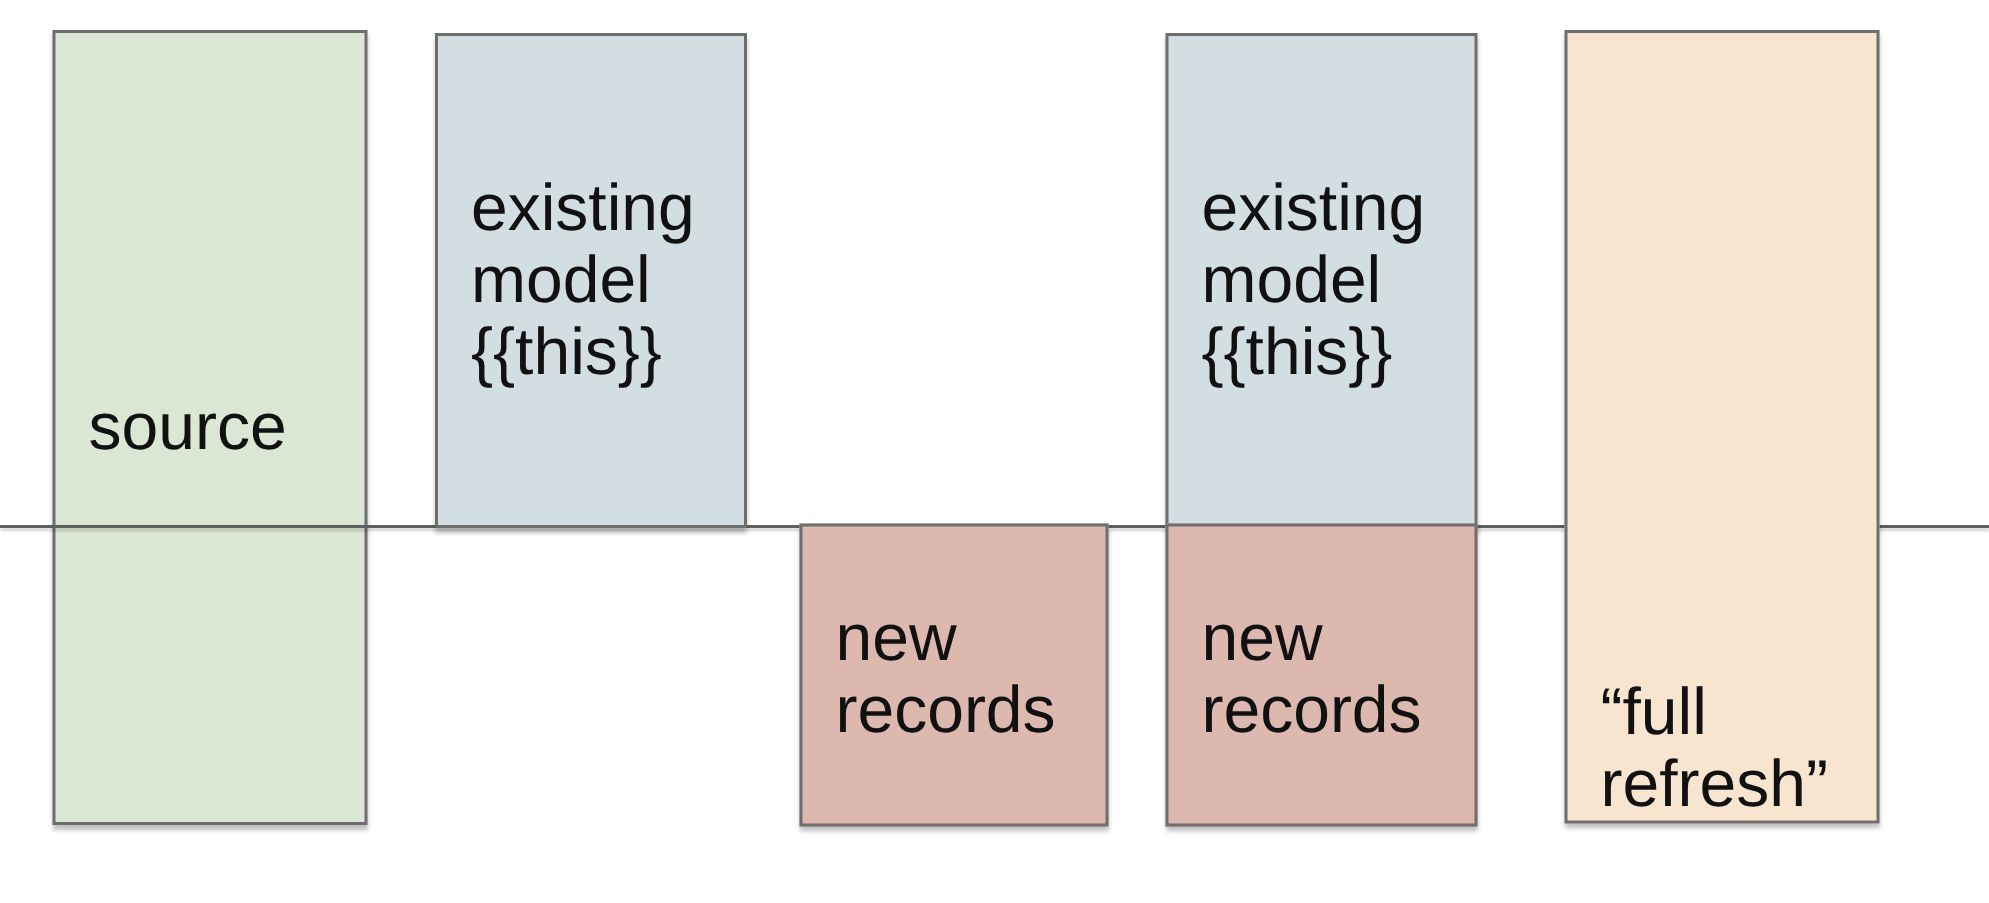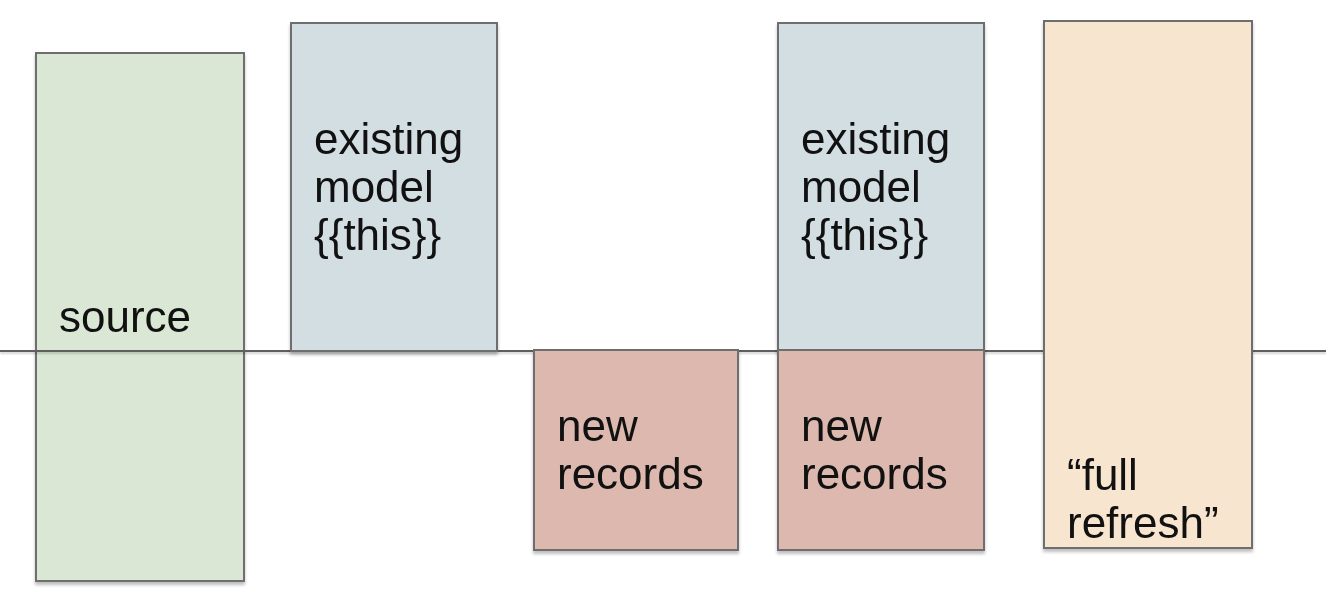--- a/index.html
+++ b/index.html
@@ -52,21 +52,21 @@
   
   .box-full-refresh  { left: 1043px; top: 20px;  width: 210px; height: 529px; z-index: 3; }
 </style>
 </head>
 <body>
 
 <div class="canvas">
 
   <div class="divider"></div>
 
-  <div class="box box-source" style="background-color: rgb(219, 231, 213); margin-top: 32px;">
+  <div class="box box-source" style="background-color: rgb(219, 231, 213);">
     <div class="label">source</div>
   </div>
 
   <div class="box box-existing-1" style="background-color: rgb(211, 222, 227);">
     <div class="label">existing model {{this}}</div>
   </div>
 
   <div class="box box-new-1" style="background-color: rgb(221, 184, 175);">
     <div class="label">new records</div>
   </div>

